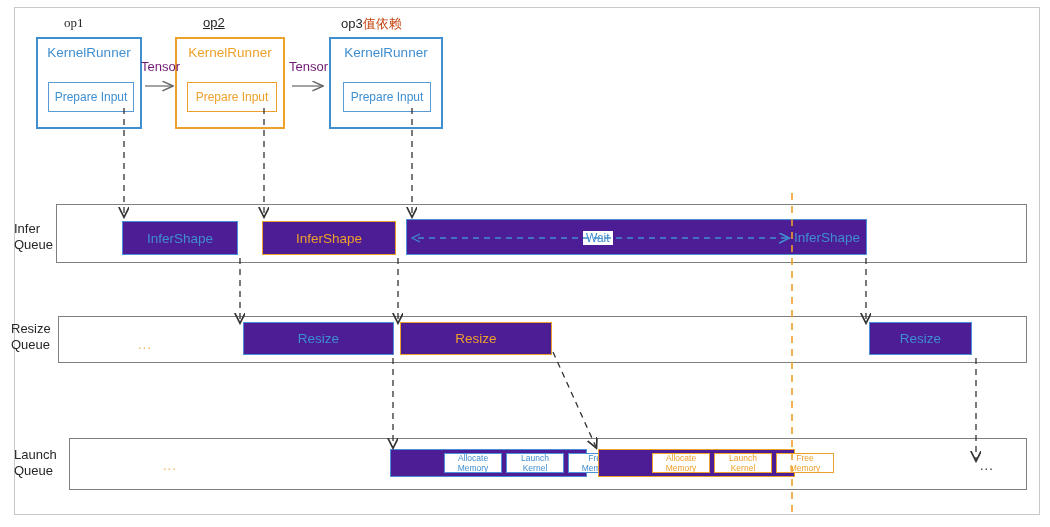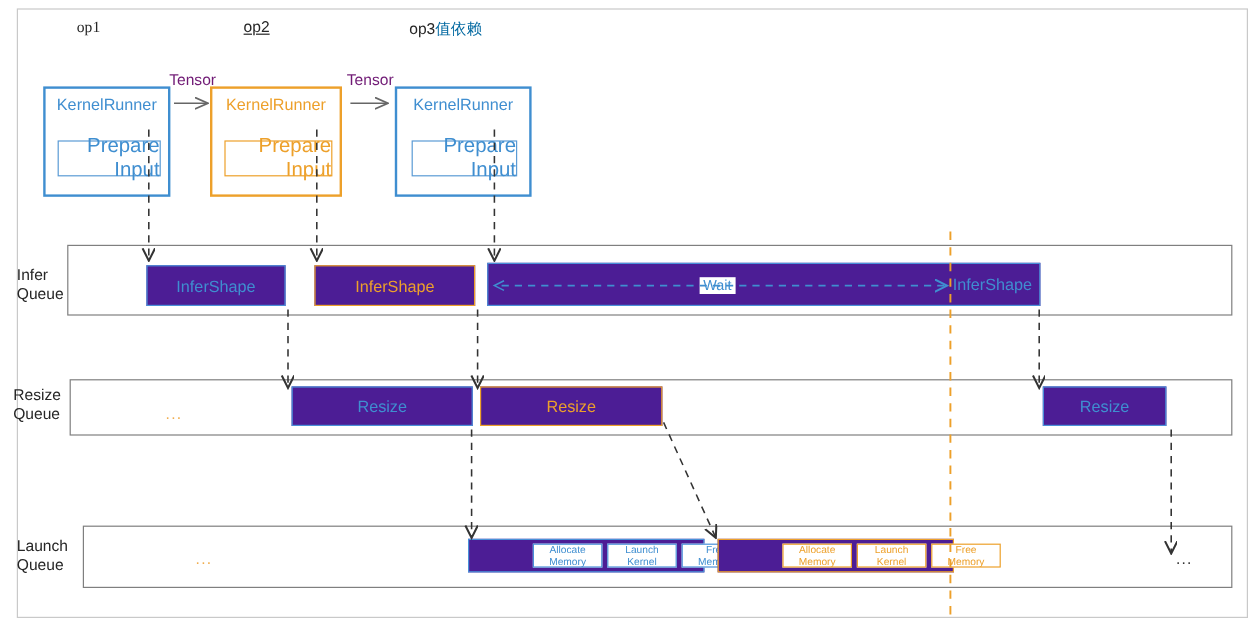--- a/index.html
+++ b/index.html
@@ -1,27 +1,27 @@
 <!DOCTYPE html>
 <html><head>
 <meta charset="utf-8">
 <style>
   html,body{margin:0;padding:0;background:#ffffff;}
   body{font-family:"Liberation Sans","DejaVu Sans",sans-serif;}
   #stage{position:relative;width:1050px;height:527px;background:#fff;overflow:hidden;}
   #outer-frame{position:absolute;left:14px;top:7px;width:1026px;height:508px;border:1px solid #c9c9c9;box-sizing:border-box;}
 
   .op-label{position:absolute;font-size:13px;color:#262626;white-space:nowrap;}
-  .op-label .cn{color:#0369a1;}
+  .op-label .cn{color:#c2410c;}
 
-  .op-box{position:absolute;box-sizing:border-box;border:2px solid #3f8ed0;background:#fff;margin-top:35px;}
+  .op-box{position:absolute;box-sizing:border-box;border:2px solid #3f8ed0;background:#fff;}
   .op-box.orange{border-color:#eda02a;}
   .op-title{position:absolute;left:0;right:0;top:6px;text-align:center;font-size:13.5px;color:#3f8ed0;}
   .op-box.orange .op-title{color:#eda02a;}
-  .inner-box{position:absolute;box-sizing:border-box;border:1.5px solid #5b9bd5;background:#fff;display:flex;align-items:center;justify-content:center;font-size:17px;color:#3f8ed0;text-align:right;}
+  .inner-box{position:absolute;box-sizing:border-box;border:1.5px solid #5b9bd5;background:#fff;display:flex;align-items:center;justify-content:center;font-size:12px;color:#3f8ed0;}
   .op-box.orange .inner-box{border-color:#eda02a;color:#eda02a;}
 
   .tensor-label{position:absolute;font-size:13px;color:#701a75;white-space:nowrap;}
 
   .queue-label{position:absolute;font-size:13px;color:#262626;line-height:16px;white-space:nowrap;}
   .queue-box{position:absolute;box-sizing:border-box;border:1.5px solid #7f7f7f;background:#fff;}
 
   .task{position:absolute;box-sizing:border-box;border:1.6px solid #4a90d9;background:#4c1d95;display:flex;align-items:center;justify-content:center;font-size:13.5px;color:#3f8ed0;}
   .task.orange{border-color:#eda02a;color:#eda02a;}
 

